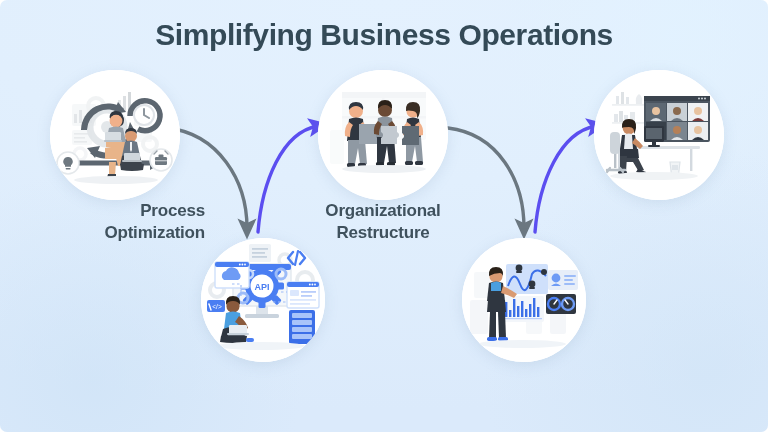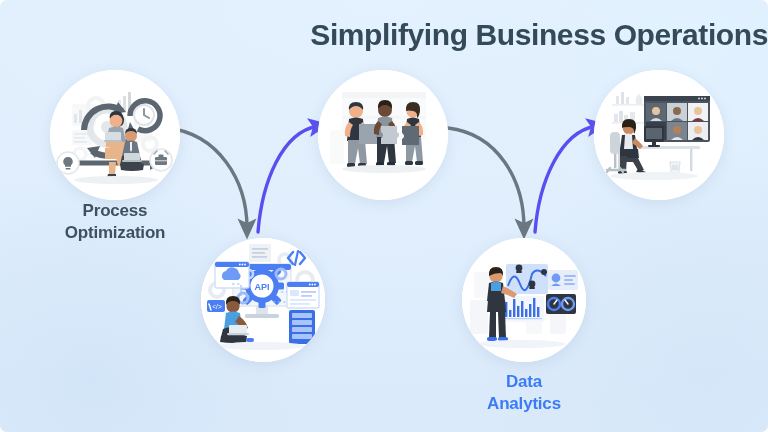--- a/index.html
+++ b/index.html
@@ -33,21 +33,21 @@
       radial-gradient(circle 260px at 88% 8%, rgba(226,242,255,.8), rgba(226,242,255,0) 70%);
     pointer-events: none;
   }
 
   
   .title {
     position: absolute;
     top: 18px;
     left: 0;
     width: 768px;
-    text-align: right;
+    text-align: center;
     font-size: 30px;
     font-weight: bold;
     letter-spacing: -0.4px;
     color: #344a57;
     white-space: nowrap;
   }
 
   
   .arrows {
     position: absolute;
@@ -182,21 +182,21 @@
         <path d="M75,72 q6,-3 12,0 l3,14 l-18,0z" fill="#6b7784"></path>
         <path d="M80,72 l2,0 l0,8 l-1,2 l-1,-2z" fill="#eef1f4"></path>
         <path d="M72,86 q9,-4 18,0 l2,9 l-22,0z" fill="#3c434c"></path>
         <path d="M70,94 q12,-3 24,0 l-1,6 q-11,2 -22,0z" fill="#3c434c"></path>
         <rect x="74" y="83" width="16" height="8" rx="1" fill="#cfd6dc"></rect>
         <rect x="72" y="90" width="20" height="2" rx="1" fill="#b4bcc3"></rect>
       </g>
       <ellipse cx="66" cy="110" rx="42" ry="4" fill="#eef1f4"></ellipse>
     </svg>
   </div>
-  <div class="caption" style="left:25px; top:200px; width:180px;">Process
+  <div class="caption" style="left:25px; top:200px; width:180px;text-align:right;">Process
 Optimization</div>
 
   <div class="bubble" style="left:318px; top:70px; width:130px; height:130px;">
     <svg width="130" height="130" viewBox="0 0 130 130">
       <rect x="0" y="0" width="130" height="130" fill="#ffffff"></rect>
       <g opacity="0.45">
         <rect x="24" y="22" width="84" height="48" rx="2" fill="#f0f3f6"></rect>
         <rect x="24" y="22" width="84" height="6" fill="#e4e9ee"></rect>
         <rect x="64" y="28" width="2.5" height="42" fill="#e4e9ee"></rect>
         <rect x="24" y="46" width="84" height="2.5" fill="#e4e9ee"></rect>
@@ -235,20 +235,22 @@
         <path d="M89,52 q-5,5 -4,13 l5,1 q0,-7 3,-11z" fill="#f0b08a"></path>
         <path d="M101,52 q5,5 4,13 l-5,1 q0,-7 -3,-11z" fill="#f0b08a"></path>
         <path d="M88,67 l15,0 l2,25 l-6,0 l-2,-16 l-3,16 l-6,0z" fill="#8f99a3"></path>
         <rect x="87" y="91" width="8" height="4" rx="1.6" fill="#2f3640"></rect>
         <rect x="97" y="91" width="8" height="4" rx="1.6" fill="#2f3640"></rect>
         <path d="M84,56 l17,0 l0,19 l-17,0 l0,-6 a3.2,3.2 0 0 0 0,-6z" fill="#5f6a74"></path>
       </g>
       <ellipse cx="66" cy="99" rx="42" ry="4" fill="#eef1f4"></ellipse>
     </svg>
   </div>
+  <div class="caption" style="left:293px; top:200px; width:180px;">Organizational
+Restructure</div>
 
   <div class="bubble" style="left:594px; top:70px; width:130px; height:130px;">
     <svg width="130" height="130" viewBox="0 0 130 130">
       <rect x="0" y="0" width="130" height="130" fill="#ffffff"></rect>
 
       <g opacity="0.55">
         <rect x="18" y="34" width="32" height="1.8" fill="#dfe4e8"></rect>
         <rect x="18" y="52" width="32" height="1.8" fill="#dfe4e8"></rect>
         <rect x="22" y="26" width="3" height="8" fill="#cdd4da"></rect>
         <rect x="27" y="22" width="3" height="12" fill="#c3cad0"></rect>
@@ -499,16 +501,14 @@
         <path d="M41,48 q9,4 14,8 l-3,4 q-8,-4 -13,-5z" fill="#d99a72"></path>
         <path d="M26,62 l17,0 l1,12 l-19,0z" fill="#2f3640"></path>
         <path d="M28,74 l6,0 l0,26 l-7,0z" fill="#2f3640"></path>
         <path d="M36,74 l7,0 l1,26 l-7,0z" fill="#2f3640"></path>
         <rect x="25" y="99" width="10" height="4" rx="1.8" fill="#3b6fe8"></rect>
         <rect x="36" y="99" width="10" height="4" rx="1.8" fill="#3b6fe8"></rect>
       </g>
       <ellipse cx="60" cy="106" rx="44" ry="4" fill="#f0f4f8"></ellipse>
     </svg>
   </div>
-  <div class="caption accent" style="left:434px; top:371px; width:180px;">Data
-Analytics</div>
 
 </div>
 
 </body></html>

